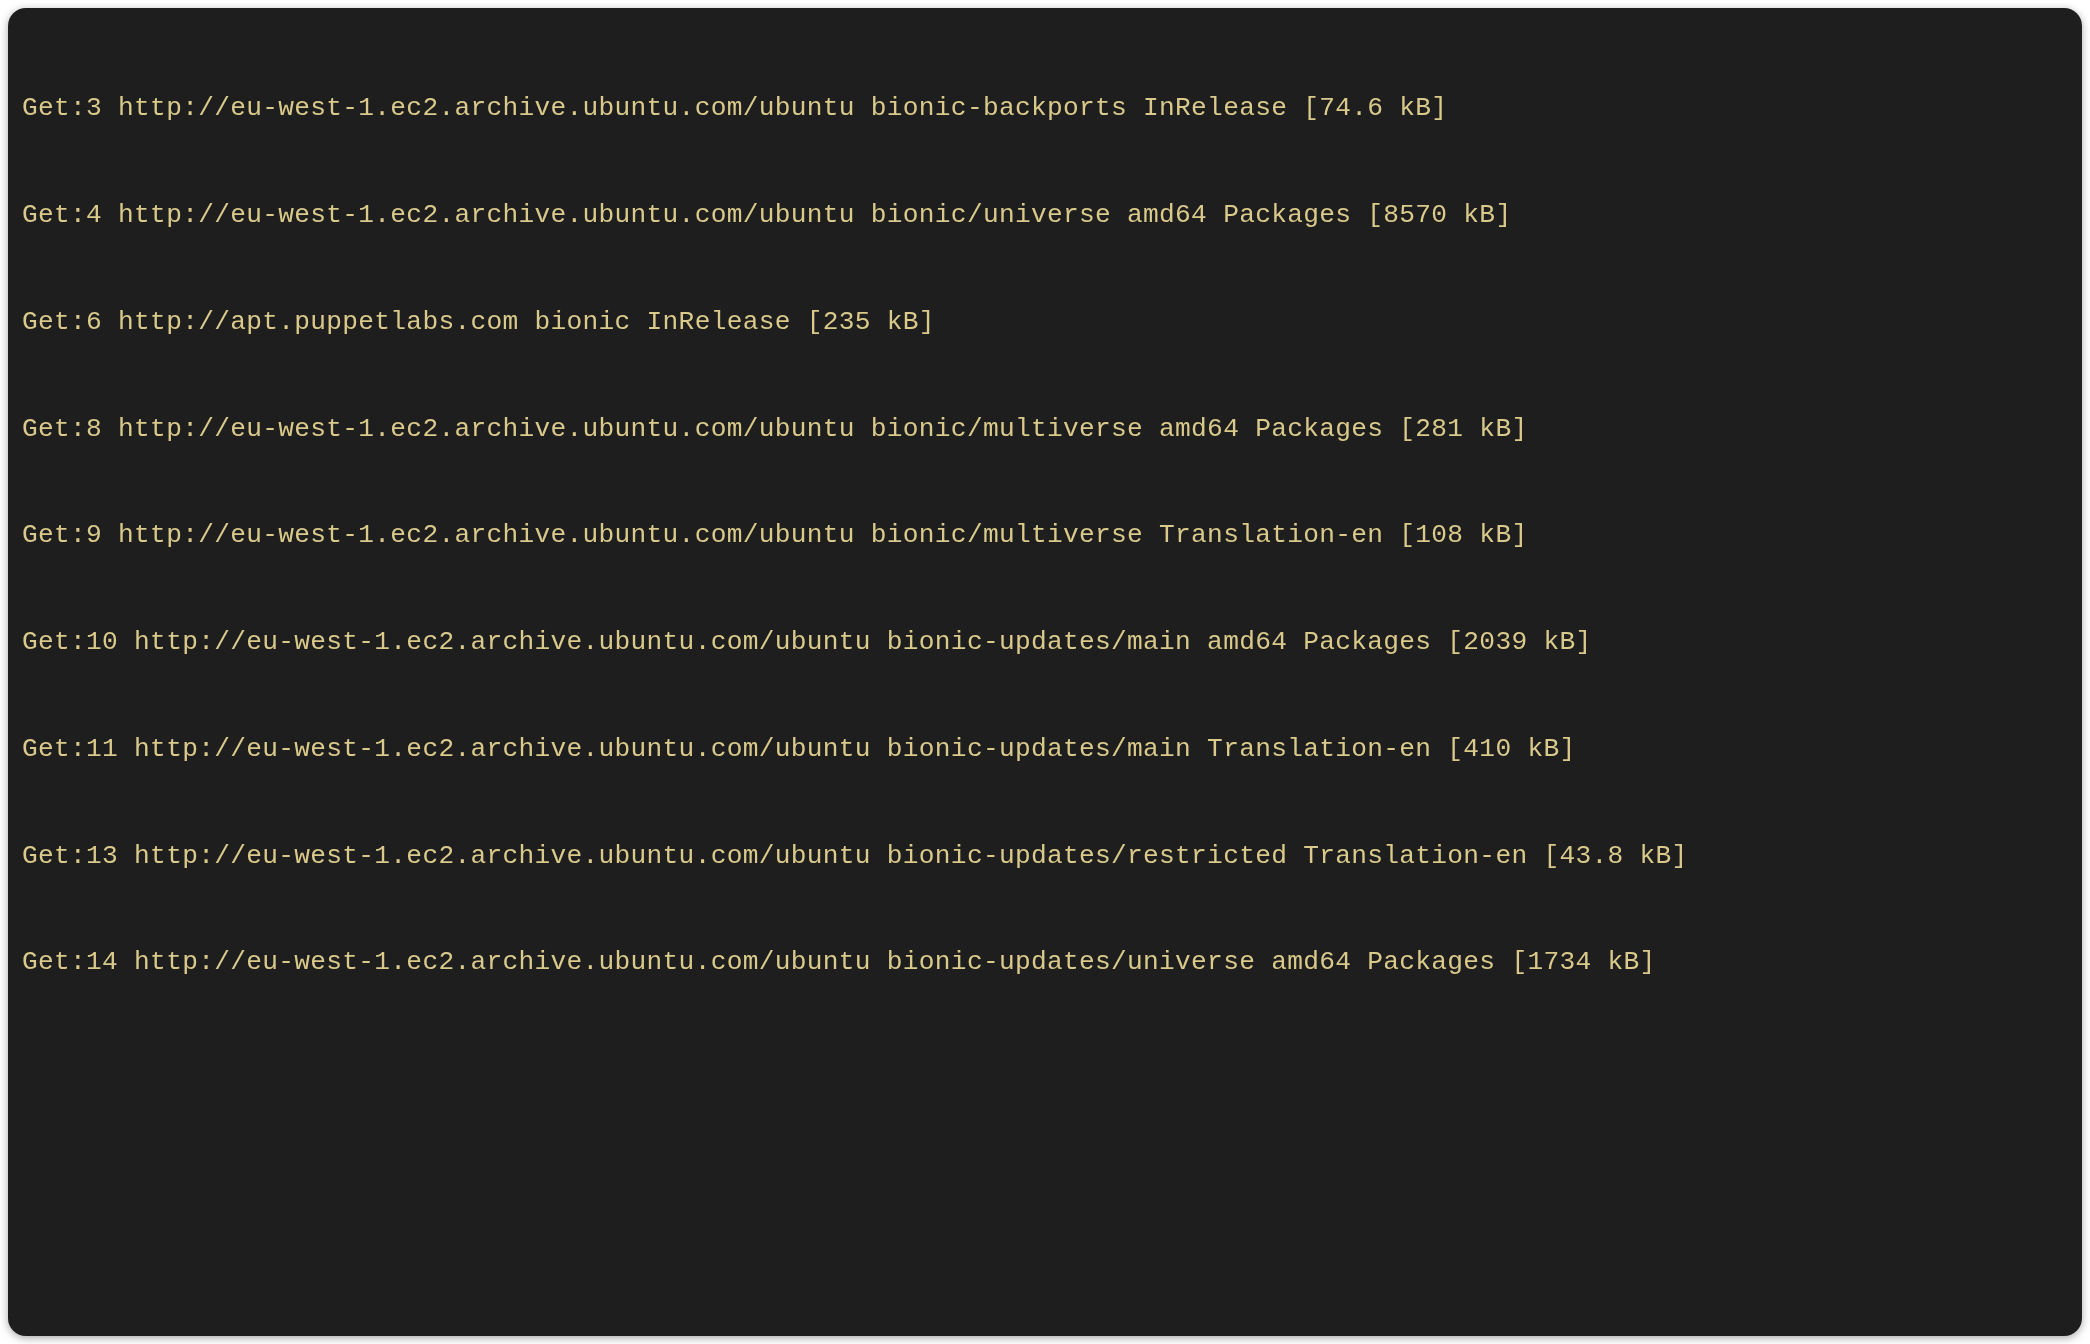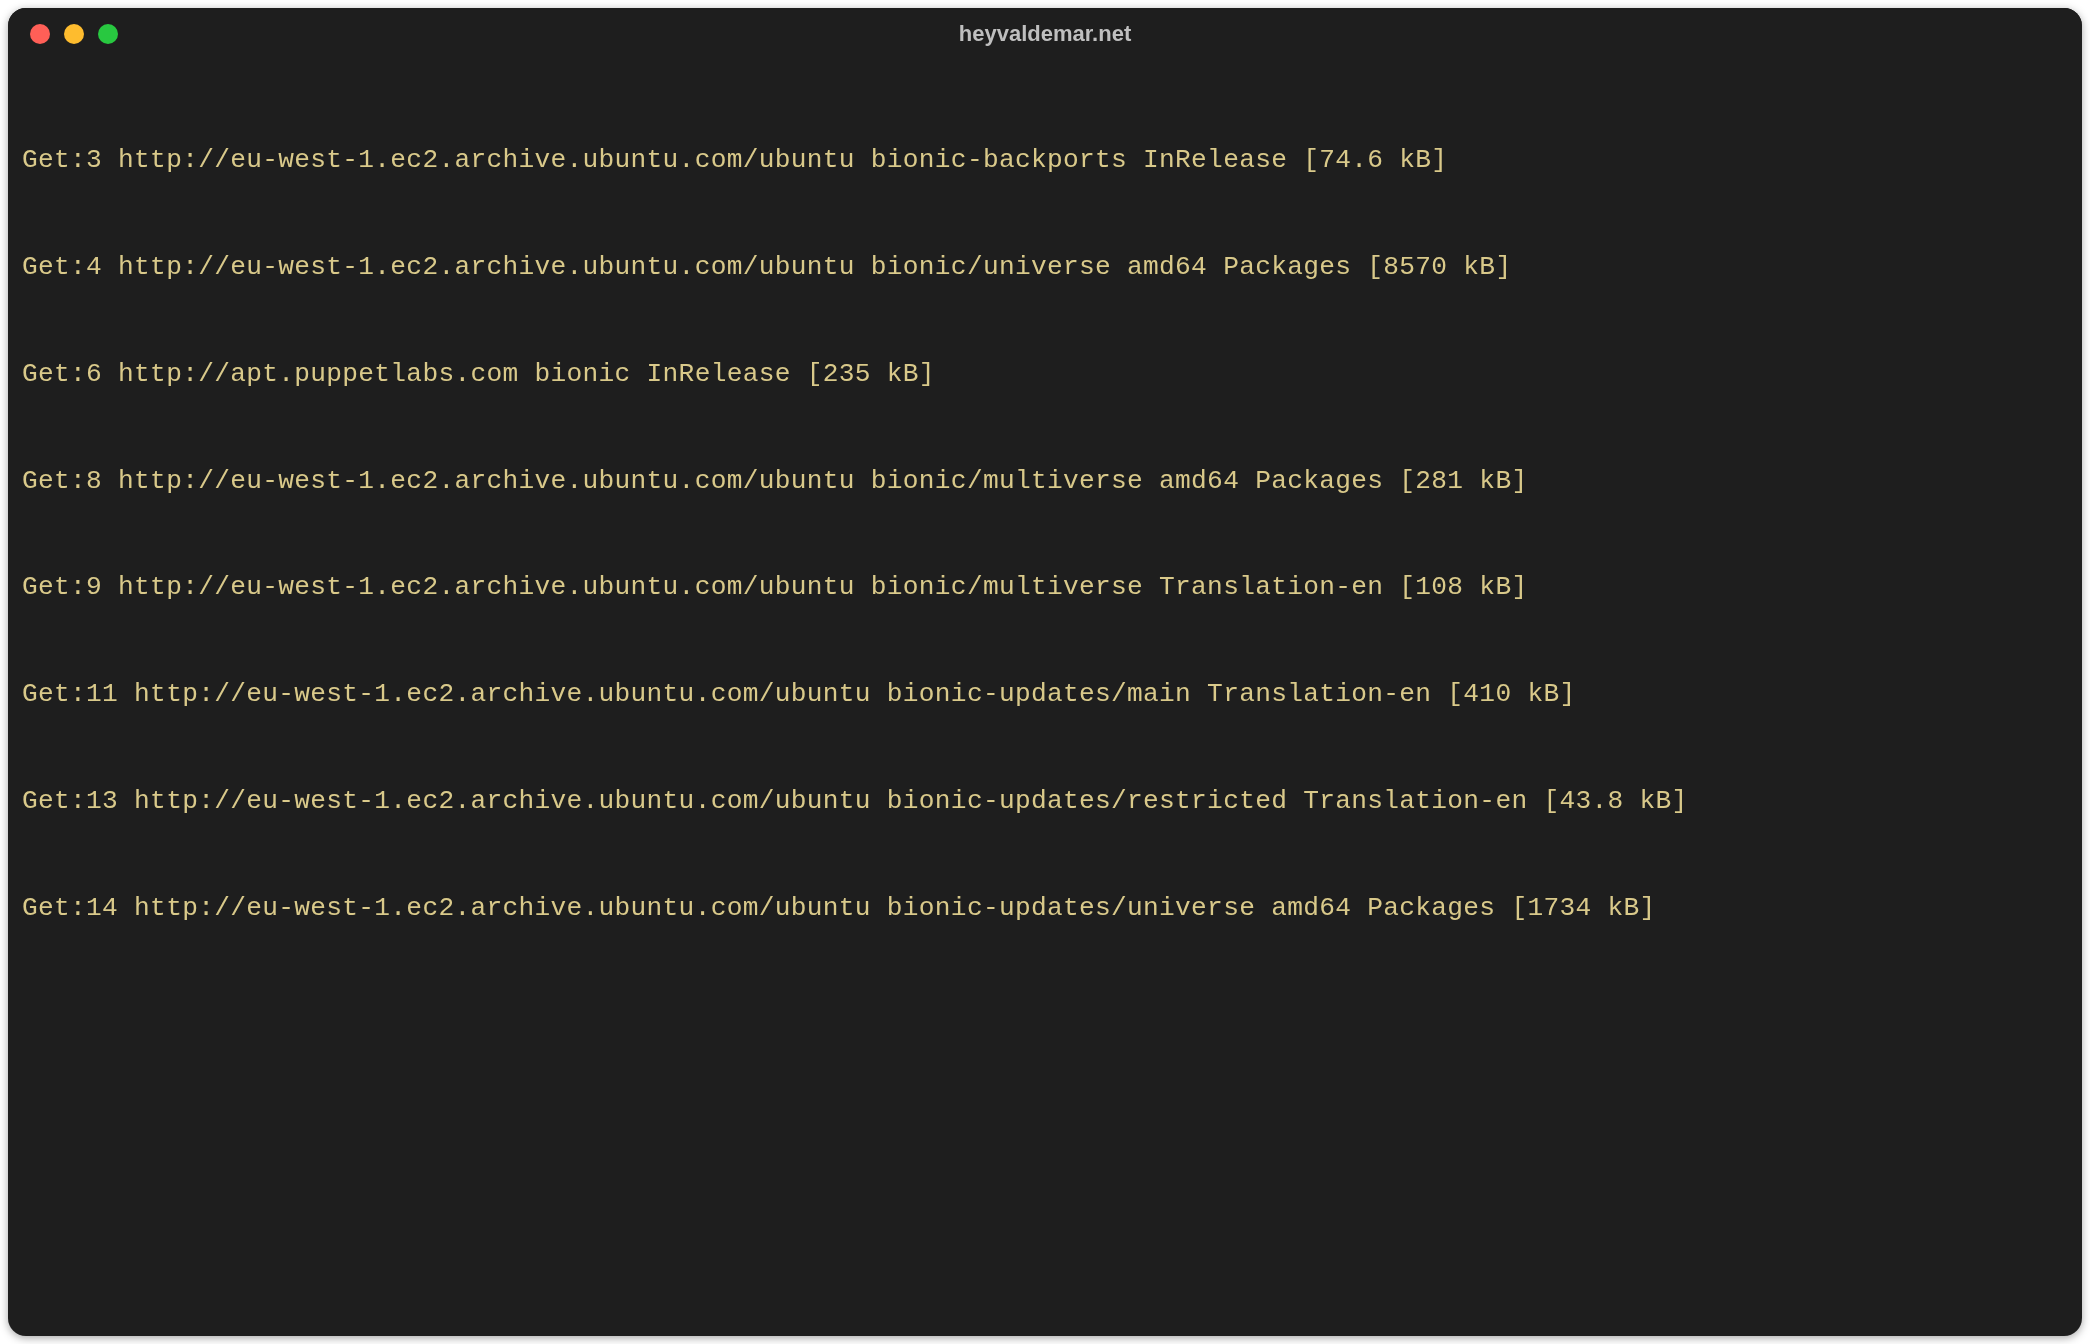--- a/index.html
+++ b/index.html
@@ -61,35 +61,28 @@
     overflow: hidden;
   }
   .line {
     display: block;
   }
 </style>
 </head>
 <body>
 
 <div class="window">
-  <div class="titlebar">
-    <div class="traffic-lights">
-      <div class="light red"></div>
-      <div class="light yellow"></div>
-      <div class="light green"></div>
-    </div>
-    <div class="title">heyvaldemar.net</div>
-  </div>
 
   <div class="terminal">
     <span class="line">Get:3 http://eu-west-1.ec2.archive.ubuntu.com/ubuntu bionic-backports InRelease [74.6 kB]</span>
     <span class="line">Get:4 http://eu-west-1.ec2.archive.ubuntu.com/ubuntu bionic/universe amd64 Packages [8570 kB]</span>
     <span class="line">Get:6 http://apt.puppetlabs.com bionic InRelease [235 kB]</span>
     <span class="line">Get:8 http://eu-west-1.ec2.archive.ubuntu.com/ubuntu bionic/multiverse amd64 Packages [281 kB]</span>
     <span class="line">Get:9 http://eu-west-1.ec2.archive.ubuntu.com/ubuntu bionic/multiverse Translation-en [108 kB]</span>
+    <span class="line">Get:10 http://eu-west-1.ec2.archive.ubuntu.com/ubuntu bionic-updates/main amd64 Packages [2039 kB]</span>
     <span class="line">Get:11 http://eu-west-1.ec2.archive.ubuntu.com/ubuntu bionic-updates/main Translation-en [410 kB]</span>
     <span class="line">Get:13 http://eu-west-1.ec2.archive.ubuntu.com/ubuntu bionic-updates/restricted Translation-en [43.8 kB]</span>
     <span class="line">Get:14 http://eu-west-1.ec2.archive.ubuntu.com/ubuntu bionic-updates/universe amd64 Packages [1734 kB]</span>
     
     
     
     
     
     
     

